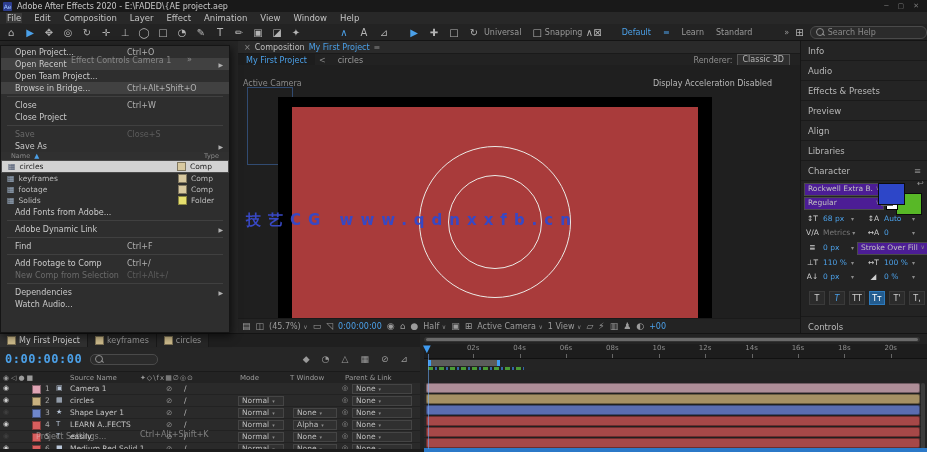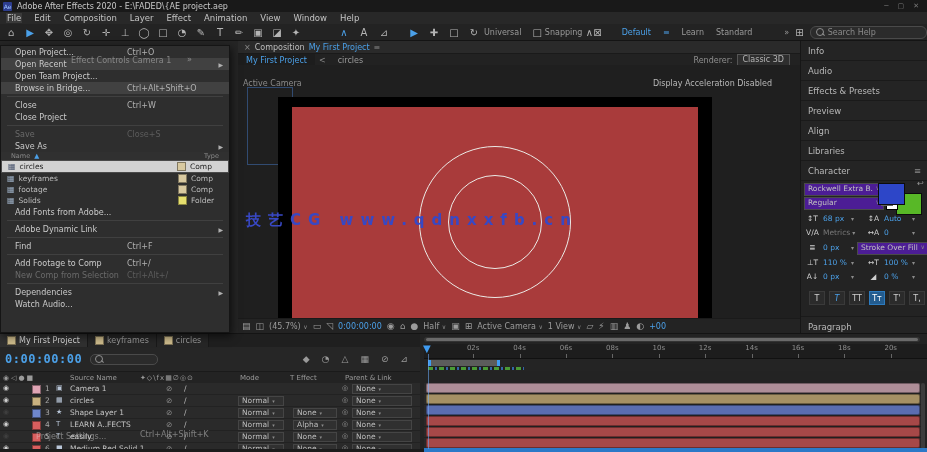--- a/index.html
+++ b/index.html
@@ -436,21 +436,21 @@
           <div class="faux-btn">TT</div>
 
           <div class="faux-btn boxed">Tᴛ</div>
 
           <div class="faux-btn">T'</div>
 
           <div class="faux-btn">T,</div>
         </div>
     </div>
     <div class="rp-head">
-      <span>Paragraph</span>
+      <span>Controls</span>
     </div>
   </div>
 </div>
 
 <div id="file-menu">
   <span id="menu-ghost-tab">Effect Controls Camera 1</span>
   <span id="menu-ghost-chev">»</span>
   <div>
 
       <div>
@@ -690,21 +690,21 @@
       <span>▦</span>
       <span>⊘</span>
       <span>⊿</span>
     </div>
   </div>
   <div id="tl-cols">
     <span class="avcluster">◉◁●■</span>
     <span class="srcname">Source Name</span>
     <span class="switches">✦◇\fx▦∅◎⊙</span>
     <span class="c-mode">Mode</span>
-    <span class="c-trk">T Effect</span>
+    <span class="c-trk">T Window</span>
     <span class="c-parent">Parent &amp; Link</span>
   </div>
   <div id="tl-rows">
 
       <div class="lrow">
         <span class="eye on">◉</span>
         <span class="chip" style="background: rgb(223, 164, 180);"></span>
         <span class="num">1</span>
         <span class="tico">▣</span>
         <span class="lname">Camera 1</span>

